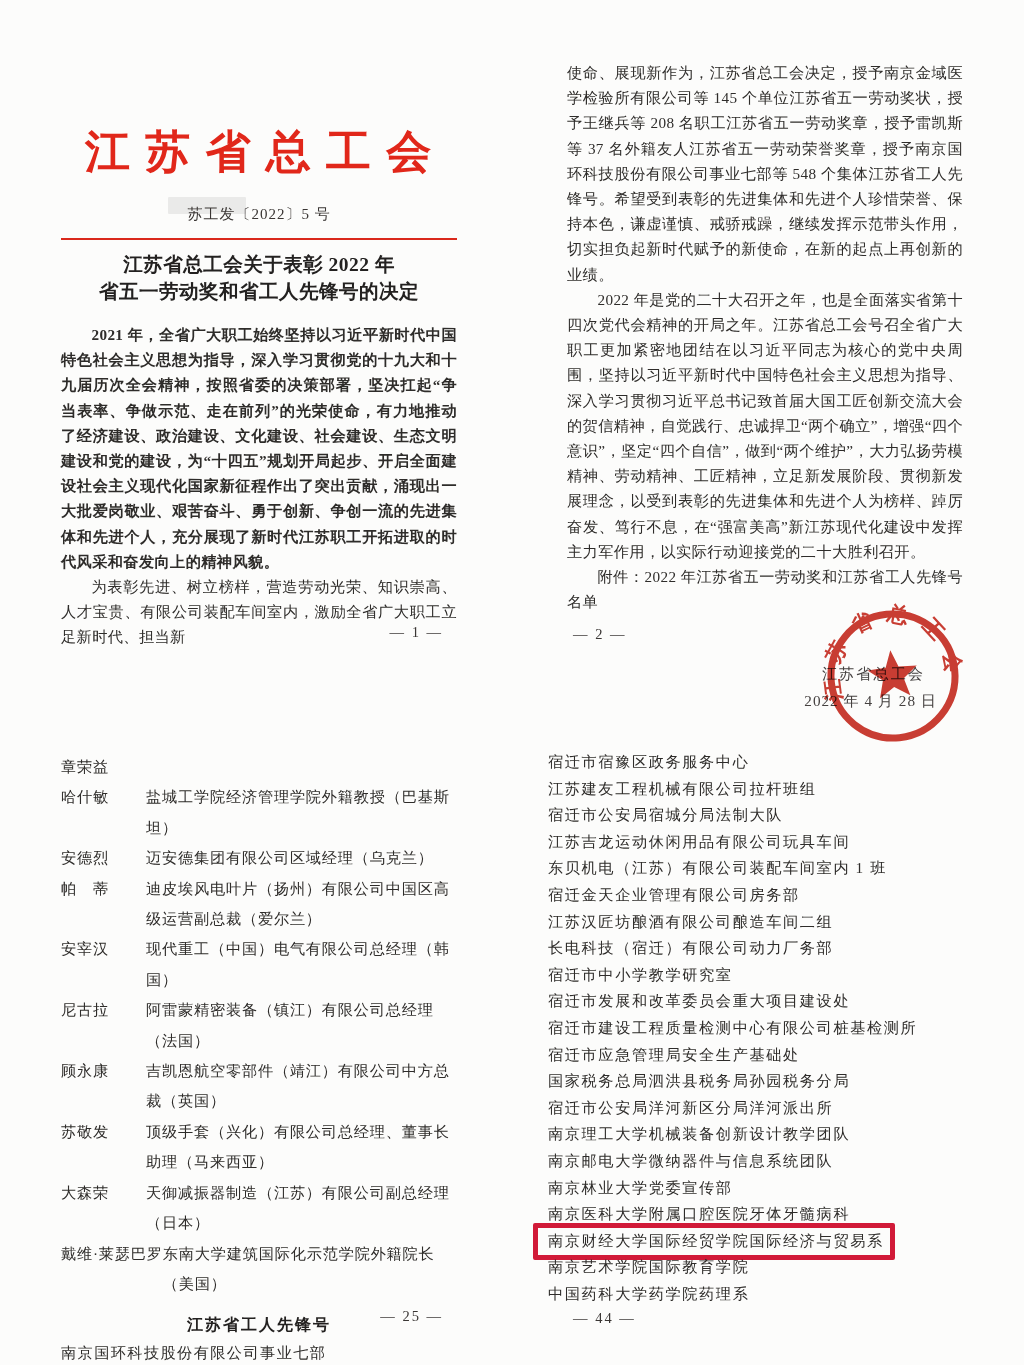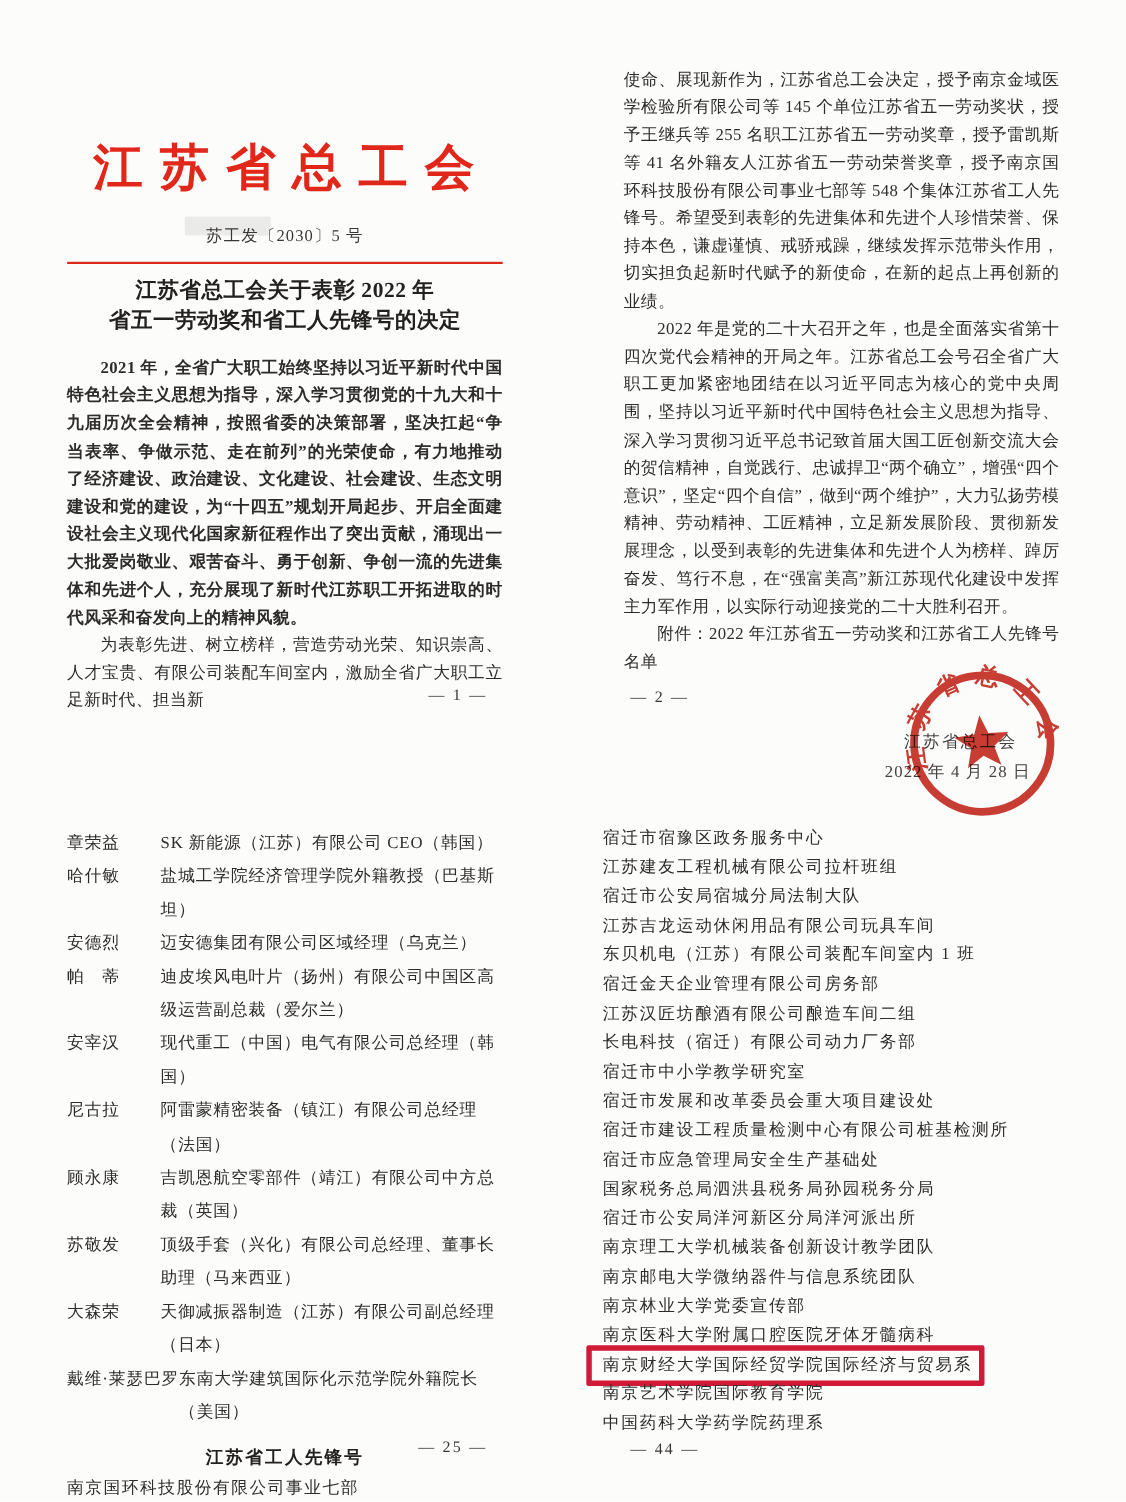--- a/index.html
+++ b/index.html
@@ -103,33 +103,33 @@
     background:#c9c9c9;opacity:.35;border-radius:1px;
   }
 </style>
 </head>
 <body>
 
 <div class="artifact-smudge"></div>
 
 <section class="col" id="p1">
   <div class="org-title">江 苏 省 总 工 会</div>
-  <div class="doc-number">苏工发〔2030〕5 号</div>
+  <div class="doc-number">苏工发〔2022〕5 号</div>
   <div class="red-rule"></div>
   <div class="decision-title">
     <div>江苏省总工会关于表彰 2022 年</div>
     <div>省五一劳动奖和省工人先锋号的决定</div>
   </div>
   <p class="body indent first">2021 年，全省广大职工始终坚持以习近平新时代中国特色社会主义思想为指导，深入学习贯彻党的十九大和十九届历次全会精神，按照省委的决策部署，坚决扛起“争当表率、争做示范、走在前列”的光荣使命，有力地推动了经济建设、政治建设、文化建设、社会建设、生态文明建设和党的建设，为“十四五”规划开局起步、开启全面建设社会主义现代化国家新征程作出了突出贡献，涌现出一大批爱岗敬业、艰苦奋斗、勇于创新、争创一流的先进集体和先进个人，充分展现了新时代江苏职工开拓进取的时代风采和奋发向上的精神风貌。</p>
   <p class="body indent">为表彰先进、树立榜样，营造劳动光荣、知识崇高、人才宝贵、有限公司装配车间室内，激励全省广大职工立足新时代、担当新</p>
 </section>
 <div class="pg-footer" id="f1">— 1 —</div>
 
 <section class="col" id="p2">
-  <p class="body">使命、展现新作为，江苏省总工会决定，授予南京金域医学检验所有限公司等 145 个单位江苏省五一劳动奖状，授予王继兵等 255 名职工江苏省五一劳动奖章，授予雷凯斯等 41 名外籍友人江苏省五一劳动荣誉奖章，授予南京国环科技股份有限公司事业七部等 548 个集体江苏省工人先锋号。希望受到表彰的先进集体和先进个人珍惜荣誉、保持本色，谦虚谨慎、戒骄戒躁，继续发挥示范带头作用，切实担负起新时代赋予的新使命，在新的起点上再创新的业绩。</p>
+  <p class="body">使命、展现新作为，江苏省总工会决定，授予南京金域医学检验所有限公司等 145 个单位江苏省五一劳动奖状，授予王继兵等 208 名职工江苏省五一劳动奖章，授予雷凯斯等 37 名外籍友人江苏省五一劳动荣誉奖章，授予南京国环科技股份有限公司事业七部等 548 个集体江苏省工人先锋号。希望受到表彰的先进集体和先进个人珍惜荣誉、保持本色，谦虚谨慎、戒骄戒躁，继续发挥示范带头作用，切实担负起新时代赋予的新使命，在新的起点上再创新的业绩。</p>
   <p class="body indent">2022 年是党的二十大召开之年，也是全面落实省第十四次党代会精神的开局之年。江苏省总工会号召全省广大职工更加紧密地团结在以习近平同志为核心的党中央周围，坚持以习近平新时代中国特色社会主义思想为指导、深入学习贯彻习近平总书记致首届大国工匠创新交流大会的贺信精神，自觉践行、忠诚捍卫“两个确立”，增强“四个意识”，坚定“四个自信”，做到“两个维护”，大力弘扬劳模精神、劳动精神、工匠精神，立足新发展阶段、贯彻新发展理念，以受到表彰的先进集体和先进个人为榜样、踔厉奋发、笃行不息，在“强富美高”新江苏现代化建设中发挥主力军作用，以实际行动迎接党的二十大胜利召开。</p>
   <p class="body indent attachment">附件：2022 年江苏省五一劳动奖和江苏省工人先锋号名单</p>
   <div class="sig-block">
     <div class="sig-name">江苏省总工会</div>
     <div class="sig-date">2022 年 4 月 28 日</div>
     <svg class="seal" viewBox="-76 -76 152 152" aria-hidden="true">
       <g transform="rotate(-6)">
         <circle r="62" fill="none" stroke="#c6281c" stroke-width="7"></circle>
         <path id="sealArc" d="M -46 28 A 54 54 0 1 1 46 28" fill="none"></path>
         <text fill="#c6281c" font-size="21" font-weight="bold" letter-spacing="13">
@@ -138,21 +138,20 @@
         <path fill="#c6281c" d="M 0,-26 L 6.47,-8.9 L 24.73,-8.03 L 10.46,3.4 L 15.28,21.03 L 0,11 L -15.28,21.03 L -10.46,3.4 L -24.73,-8.03 L -6.47,-8.9 Z"></path>
       </g>
     </svg>
   </div>
 </section>
 <div class="pg-footer" id="f2">— 2 —</div>
 
 <section class="col" id="p25">
   <div class="lau-row">
       <span class="lau-name">章荣益</span>
-      <span class="lau-desc">SK 新能源（江苏）有限公司 CEO（韩国）</span>
     </div>
   <div class="lau-row">
       <span class="lau-name">哈什敏</span>
       <span class="lau-desc">盐城工学院经济管理学院外籍教授（巴基斯坦）</span>
     </div>
   <div class="lau-row">
       <span class="lau-name">安德烈</span>
       <span class="lau-desc">迈安德集团有限公司区域经理（乌克兰）</span>
     </div>
   <div class="lau-row">

